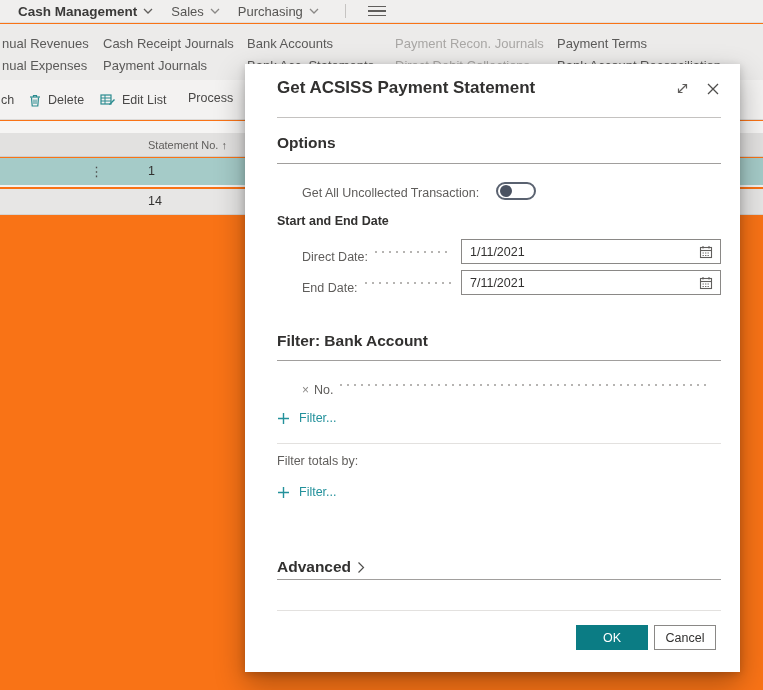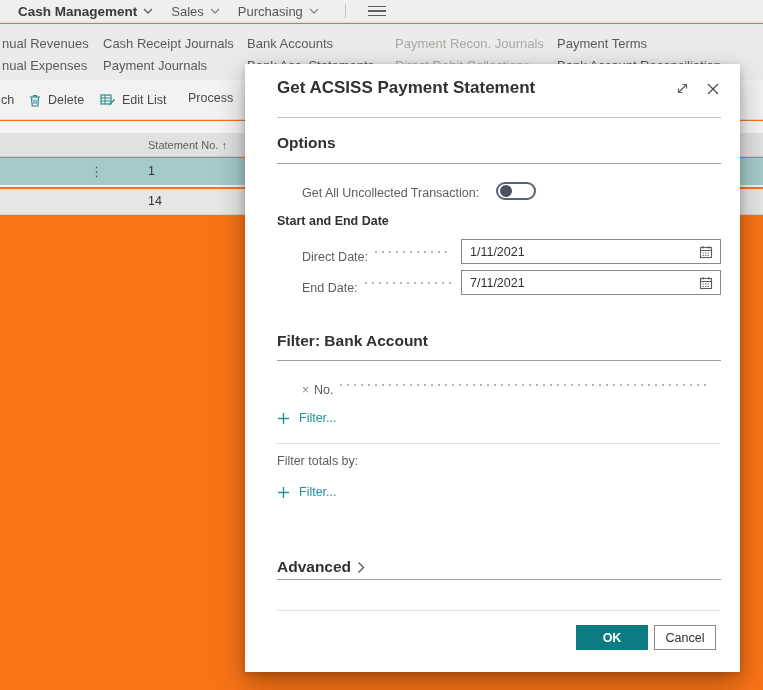--- a/index.html
+++ b/index.html
@@ -69,21 +69,21 @@
                  background:#4a5261;}
   .xmark{ color:#8a8886; font-size:12px; margin-right:5px;}
   .addfilter{ position:absolute; left:32px; display:flex; align-items:center; gap:9px; cursor:pointer;}
   .addfilter .aftext{ font-size:12.5px; color:#23919b;}
   .totals-label{ position:absolute; left:32px; font-size:12.5px; color:#605e5c;}
   .adv{ position:absolute; left:32px; display:flex; align-items:center; gap:6px; cursor:pointer;}
   .adv .advtext{ font-size:15.5px; font-weight:700; color:#323130;}
   .dlg-buttons{ position:absolute; right:24px; top:561px; display:flex; gap:6px;}
   .btn{ height:25px; font-size:12.5px; display:flex; align-items:center; justify-content:center;
         cursor:pointer; font-family:"Liberation Sans", sans-serif;}
-  .btn-ok{ width:72px; background:#0b7c84; border:1px solid #0b7c84; color:#fff; font-weight:700;}
+  .btn-ok{ width:72px; background:#0b7c84; border:1px solid #0b7c84; color:#fff; font-weight:400;}
   .btn-cancel{ width:62px; background:#fff; border:1px solid #8a8886; color:#323130;}
 </style>
 </head>
 <body>
 
 <div class="screen">
 
   <div class="topbar">
     <div class="navitem primary">
       <span>Cash Management</span>

